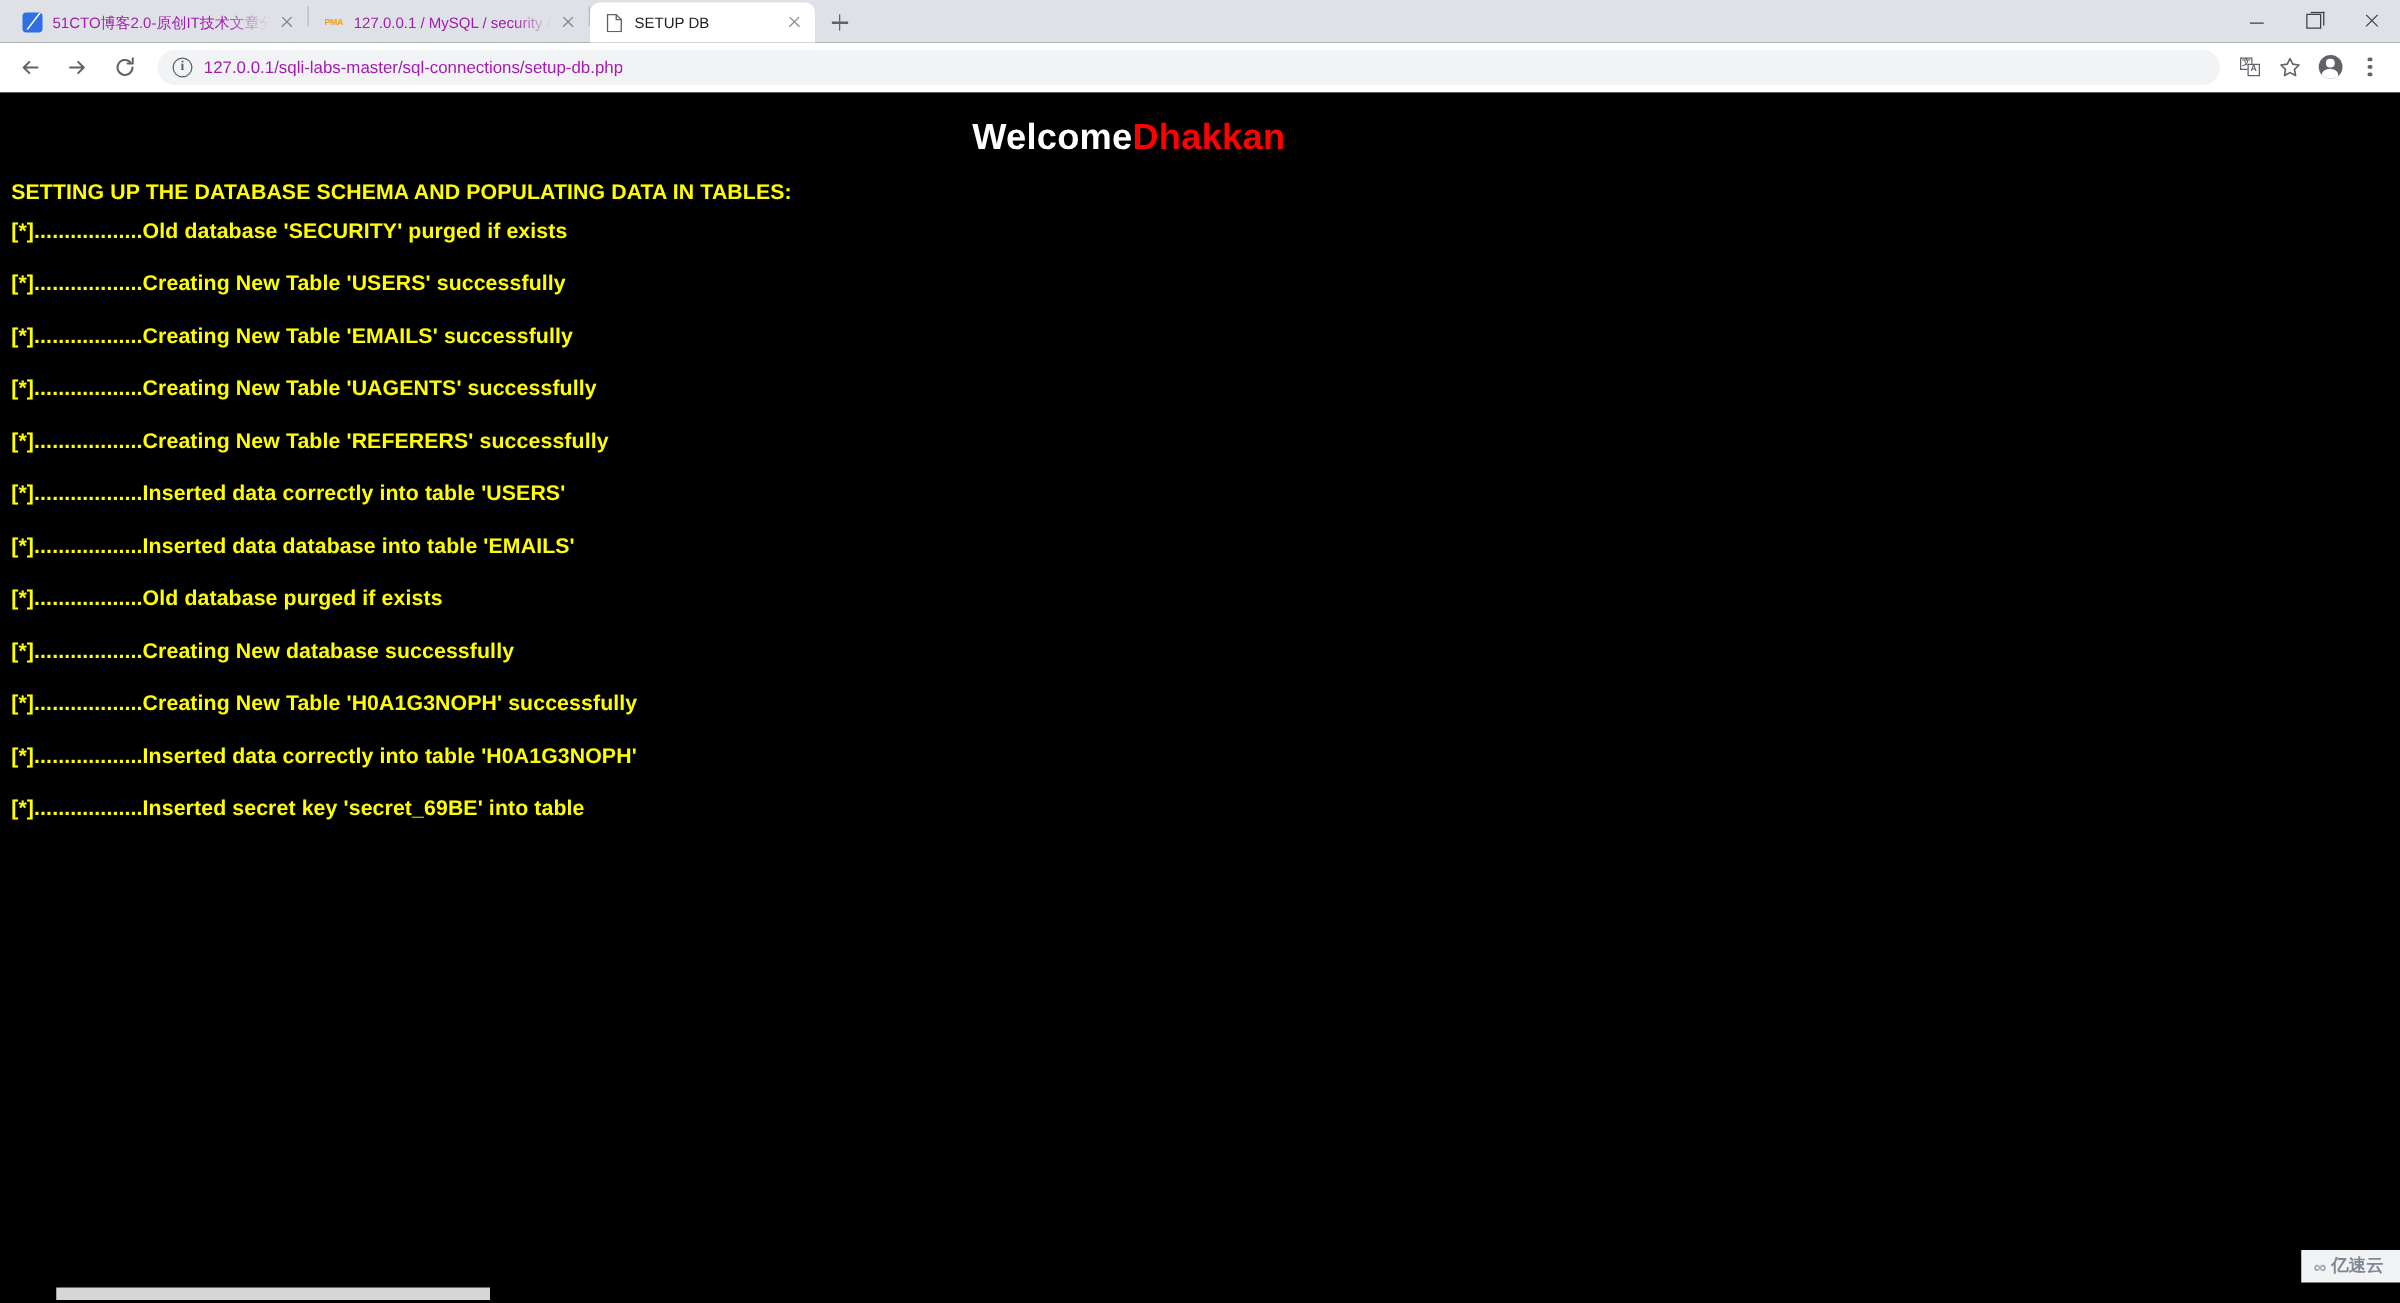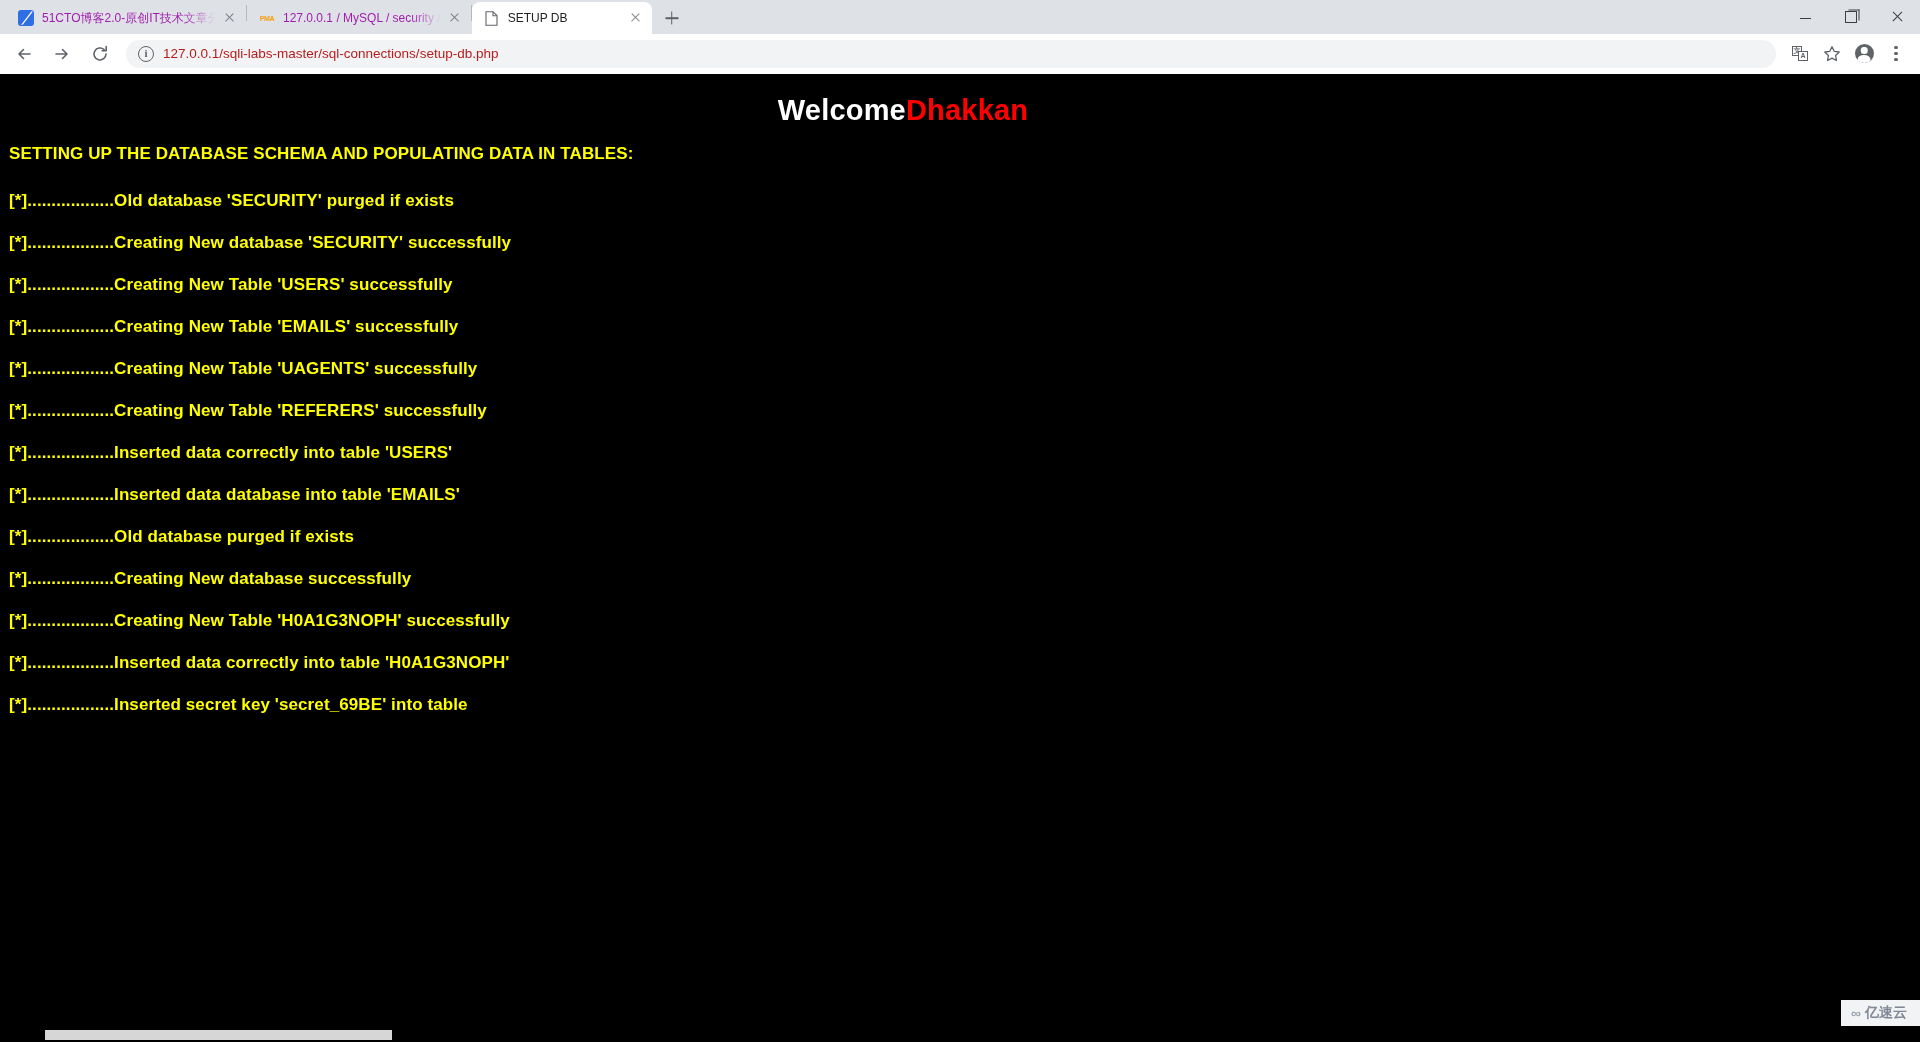--- a/index.html
+++ b/index.html
@@ -201,21 +201,21 @@
     position: relative;
     color:#5f6368;
     font-size: 11px;
     font-family: "Liberation Serif", serif;
     font-weight: bold;
     text-align:center;
     line-height: 13px;
   }
   .url-text {
     font-size: 13.5px;
-    color: #b91c1c;
+    color: #a21caf;
     white-space: nowrap;
     overflow: hidden;
   }
 
   .tb-icon {
     width: 28px; height: 28px;
     margin-left: 4px;
     flex: 0 0 28px;
     display:flex; align-items:center; justify-content:center;
     color:#5f6368;
@@ -285,21 +285,21 @@
     color: #ffff00;
     font-size: 17px;
     font-weight: bold;
     line-height: 1;
   }
   .log-line {
     margin-bottom: 25px;
     white-space: pre;
     letter-spacing: .1px;
   }
-  .log-line.heading { margin-bottom: 30px; }
+  .log-line.heading { margin-bottom: 14px; }
 
   
   .hscroll {
     position: absolute;
     left: 0; right: 0; bottom: 0;
     height: 15px;
     background: #000000;
   }
   .hscroll-thumb {
     position: absolute;
@@ -428,21 +428,20 @@
 
   <div class="viewport">
 
     <div class="page-header">
       <span class="welcome">Welcome</span><span class="brand">Dhakkan</span>
     </div>
 
     <div class="log-block">
       <div class="log-line heading">SETTING UP THE DATABASE SCHEMA AND POPULATING DATA IN TABLES:</div>
       <div class="log-line">[*]..................Old database 'SECURITY' purged if exists</div>
-      <div class="log-line">[*]..................Creating New database 'SECURITY' successfully</div>
       <div class="log-line">[*]..................Creating New Table 'USERS' successfully</div>
       <div class="log-line">[*]..................Creating New Table 'EMAILS' successfully</div>
       <div class="log-line">[*]..................Creating New Table 'UAGENTS' successfully</div>
       <div class="log-line">[*]..................Creating New Table 'REFERERS' successfully</div>
       <div class="log-line">[*]..................Inserted data correctly into table 'USERS'</div>
       <div class="log-line">[*]..................Inserted data database into table 'EMAILS'</div>
       <div class="log-line">[*]..................Old database purged if exists</div>
       <div class="log-line">[*]..................Creating New database successfully</div>
       <div class="log-line">[*]..................Creating New Table 'H0A1G3NOPH' successfully</div>
       <div class="log-line">[*]..................Inserted data correctly into table 'H0A1G3NOPH'</div>

